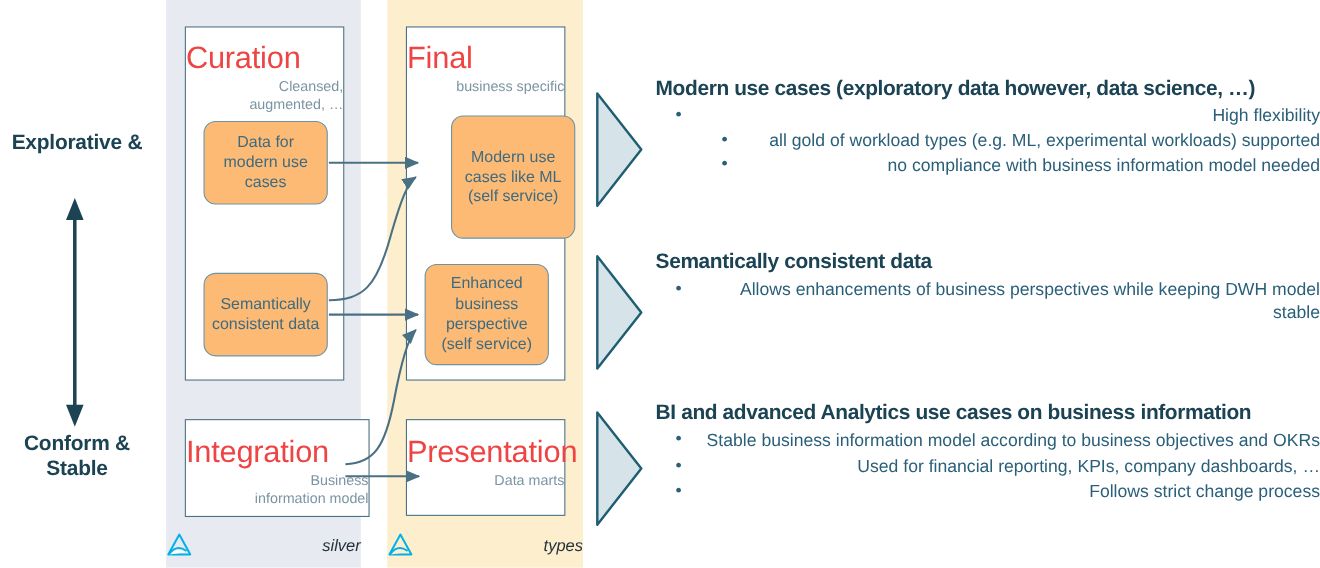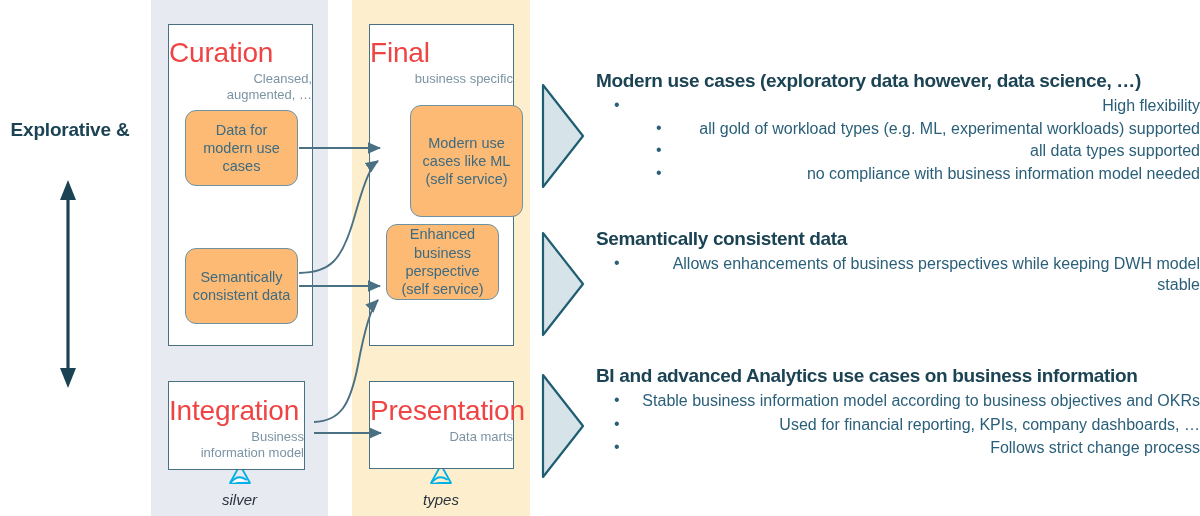--- a/index.html
+++ b/index.html
@@ -58,41 +58,40 @@
     background: #fdeecd;
   }
 
   .zone-footer {
     position: absolute;
     bottom: 8px;
     left: 0;
     width: 100%;
     display: flex;
     align-items: center;
-    justify-content: flex-start;
+    justify-content: space-between;
     gap: 4px;
-    flex-direction: column;
   }
   .zone-footer-label {
     font-size: 15px;
     font-style: italic;
     color: #26323c;
   }
   .delta-logo { display: block; }
 
   
   .stage-box {
     position: absolute;
     background: #ffffff;
     border: 1.6px solid #4a7183;
     box-sizing: border-box;
   }
   #stage-curation { left: 168px; top: 24px; width: 145px; height: 322px; }
   #stage-final    { left: 369px; top: 24px; width: 145px; height: 322px; }
-  #stage-integration { left: 168px; top: 381px; width: 137px; height: 89px; }
+  #stage-integration { left: 168px; top: 381px; width: 168px; height: 89px; }
   #stage-presentation { left: 369px; top: 381px; width: 145px; height: 88px; }
 
   .stage-title {
     font-size: 28px;
     color: #ef4444;
     line-height: 1.16;
     letter-spacing: -0.2px;
   }
   .stage-sub {
     text-align: right;
@@ -118,21 +117,21 @@
     justify-content: center;
     text-align: center;
     font-size: 14.5px;
     color: #3e6b80;
     line-height: 1.26;
     padding: 0 5px;
   }
   #sub-data-modern     { left: 185px; top: 110px; width: 113px; height: 76px; }
   #sub-semantic        { left: 185px; top: 248px; width: 113px; height: 76px; }
   #sub-modern-ml       { left: 410px; top: 105px; width: 113px; height: 112px; }
-  #sub-enhanced        { left: 386px; top: 224px; width: 113px; height: 76px; }
+  #sub-enhanced        { left: 386px; top: 240px; width: 113px; height: 92px; }
 
   
   #connectors {
     position: absolute;
     left: 0; top: 0;
     width: 1200px; height: 516px;
     pointer-events: none;
   }
 
   
@@ -208,20 +207,24 @@
   <div class="axis-label" id="axis-label-top">
     <div>Explorative &amp;</div>
   </div>
 
   <svg id="axis-arrow" width="60" height="212" viewBox="0 0 60 212">
     <line x1="30" y1="16" x2="30" y2="196" stroke="#1b4353" stroke-width="3.2"></line>
     <polygon points="30,2 22,22 38,22" fill="#1b4353"></polygon>
     <polygon points="30,210 22,190 38,190" fill="#1b4353"></polygon>
   </svg>
 
+  <div class="axis-label" id="axis-label-bottom">
+    <div>Conform &amp;</div>
+    <div>Stable</div>
+  </div>
 </div>
 
 <div class="zone" id="zone-silver">
   <div class="zone-footer">
     <svg class="delta-logo" width="24" height="24" viewBox="0 0 48 48">
       <path d="M24 4 L44 40 L4 40 Z" fill="none" stroke="#00b0e8" stroke-width="3.6" stroke-linejoin="round"></path>
       <path d="M6 39 C15 27, 24 25, 36 33" fill="none" stroke="#00b0e8" stroke-width="3.6" stroke-linecap="round"></path>
       <path d="M7 40 C16 31, 25 30, 34 36" fill="#ffffff" stroke="none"></path>
     </svg>
     <span class="zone-footer-label">silver</span>
@@ -304,21 +307,20 @@
     <polygon points="3,3 43,54 3,105" fill="#d6e3e8" stroke="#1f5e72" stroke-width="2.2" stroke-linejoin="round"></polygon>
   </svg>
 
   <div class="section" id="section-0">
     <div class="section-heading">Modern use cases (exploratory data however, data science, …)</div>
     <ul class="bullets">
       <li>
         <span>High flexibility</span>
         <ul class="bullets">
           <li>all gold of workload types (e.g. ML, experimental workloads) supported</li>
-          <li>all data types supported</li>
           <li>no compliance with business information model needed</li>
         </ul>
       </li>
     </ul>
   </div>
 
   <div class="section" id="section-1">
     <div class="section-heading">Semantically consistent data</div>
     <ul class="bullets">
       <li>Allows enhancements of business perspectives while keeping DWH model stable</li>

